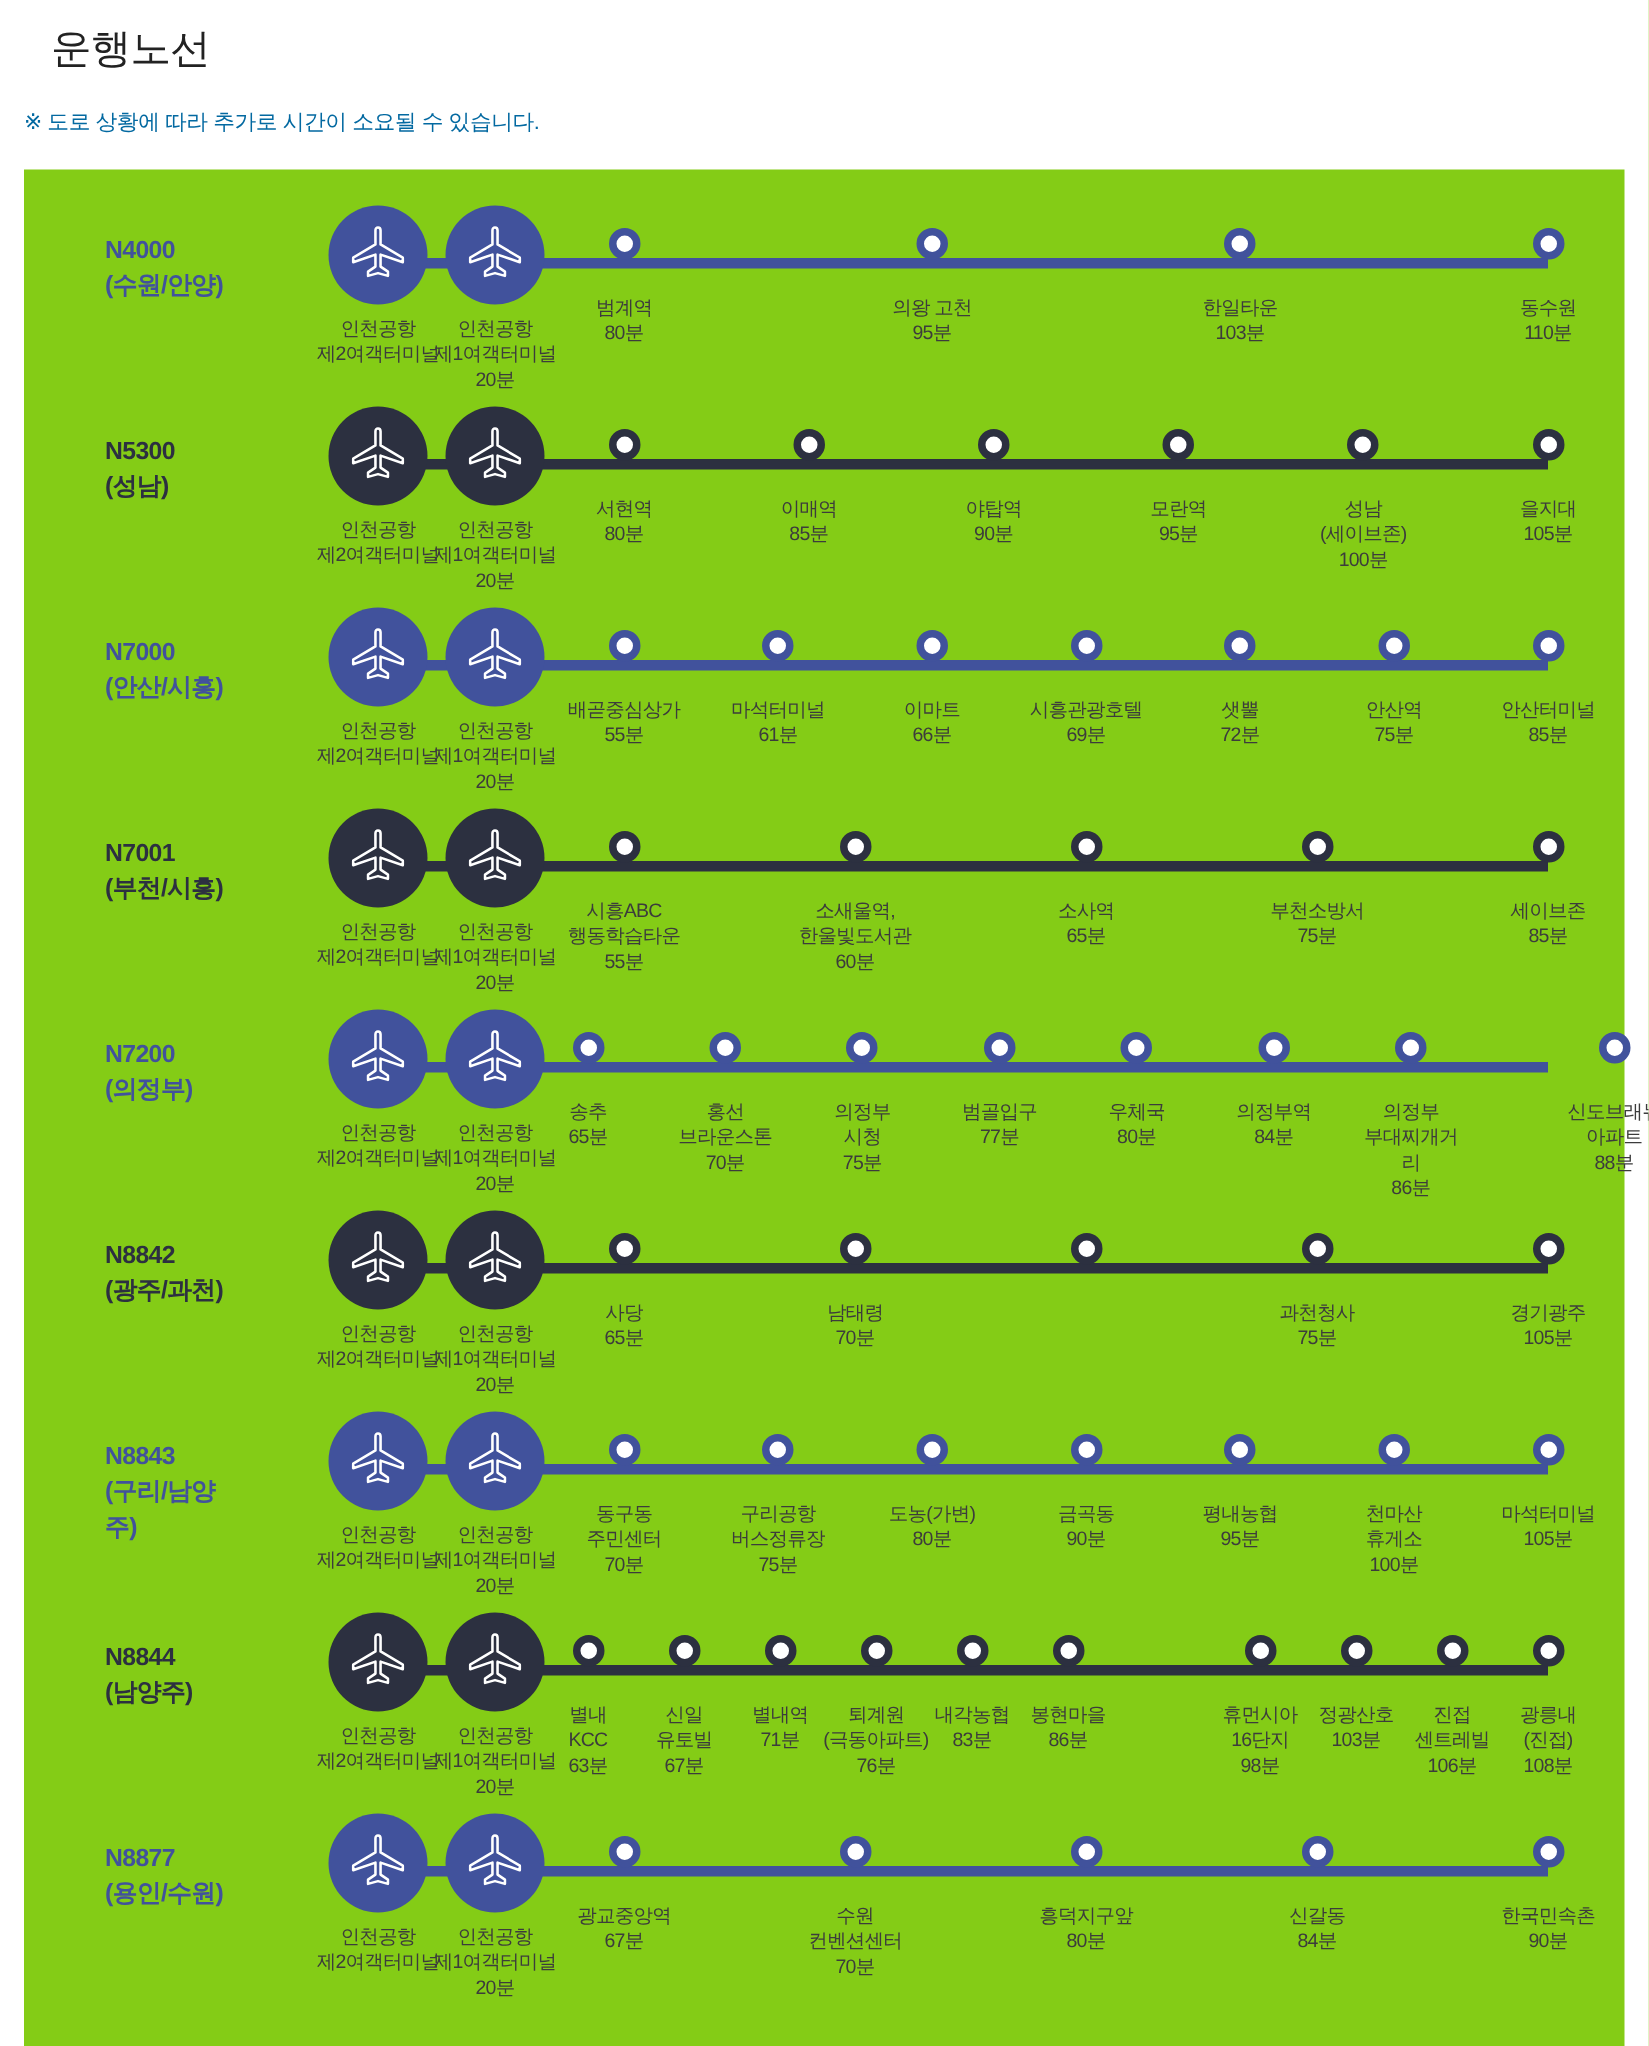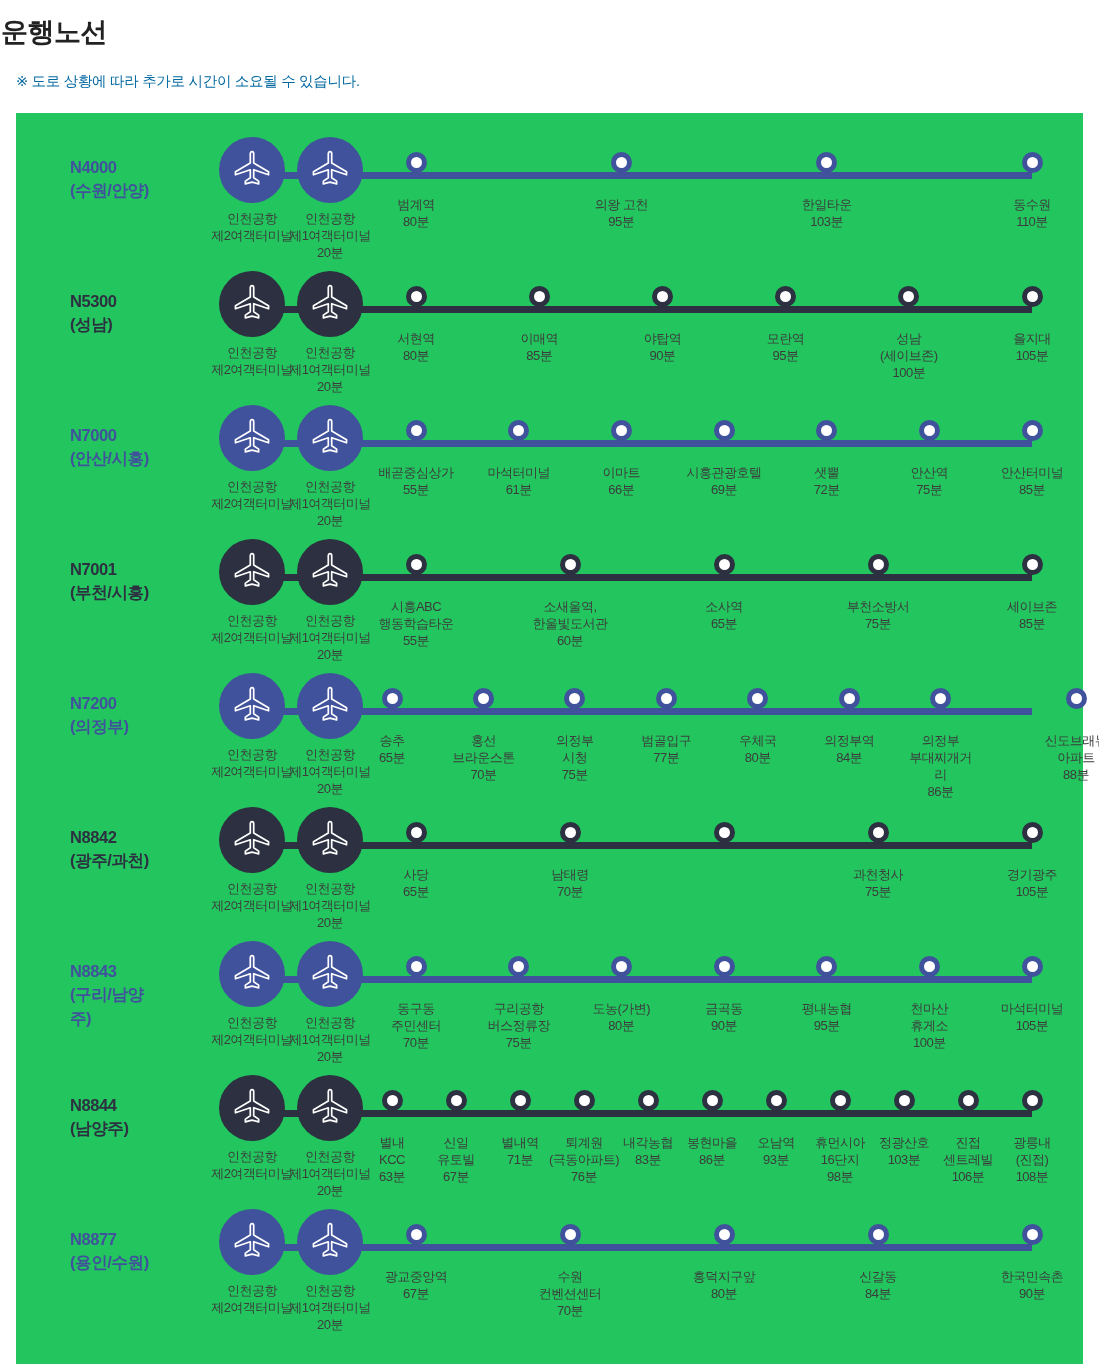--- a/index.html
+++ b/index.html
@@ -11,35 +11,35 @@
   }
   body {
     width: 1099px;
     min-height: 1364px;
     position: relative;
     color: #333333;
   }
 
   .page-title {
     font-size: 27px;
-    font-weight: 700;
+    font-weight: 400;
     color: #222222;
     letter-spacing: -0.5px;
-    margin: 14px 0 0 1px;
+    margin: 14px 0 0 34px;
   }
   .page-note {
     font-size: 14.5px;
     color: #0369a1;
     letter-spacing: -0.3px;
     margin: 22px 0 0 16px;
   }
 
   .routes-panel {
     margin: 22px 16px 18px 16px;
-    background: #22c55e;
+    background: #84cc16;
     padding: 18px 0 22px 0;
   }
 
   .route-row {
     position: relative;
     display: flex;
     align-items: flex-start;
     height: 134px;
     padding-left: 14px;
   }
@@ -749,27 +749,20 @@
             <div class="stop-text">내각농협
 83분</div>
           </div>
           <div class="stop plain" style="left: 550px; width: 72px;">
             <div class="node-wrap">
               <div class="ring"></div>
             </div>
             <div class="stop-text">봉현마을
 86분</div>
           </div>
-          <div class="stop plain" style="left: 614px; width: 72px;">
-            <div class="node-wrap">
-              <div class="ring"></div>
-            </div>
-            <div class="stop-text">오남역
-93분</div>
-          </div>
           <div class="stop plain" style="left: 678px; width: 72px;">
             <div class="node-wrap">
               <div class="ring"></div>
             </div>
             <div class="stop-text">휴먼시아
 16단지
 98분</div>
           </div>
           <div class="stop plain" style="left: 742px; width: 72px;">
             <div class="node-wrap">

